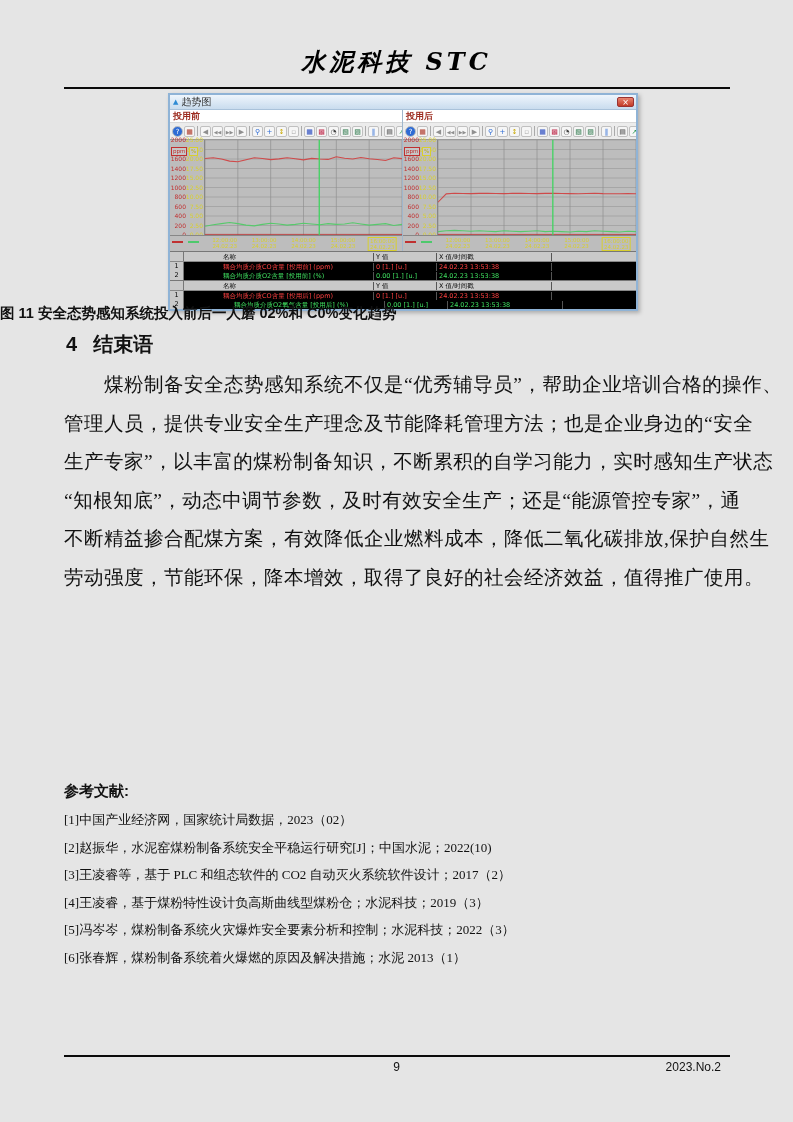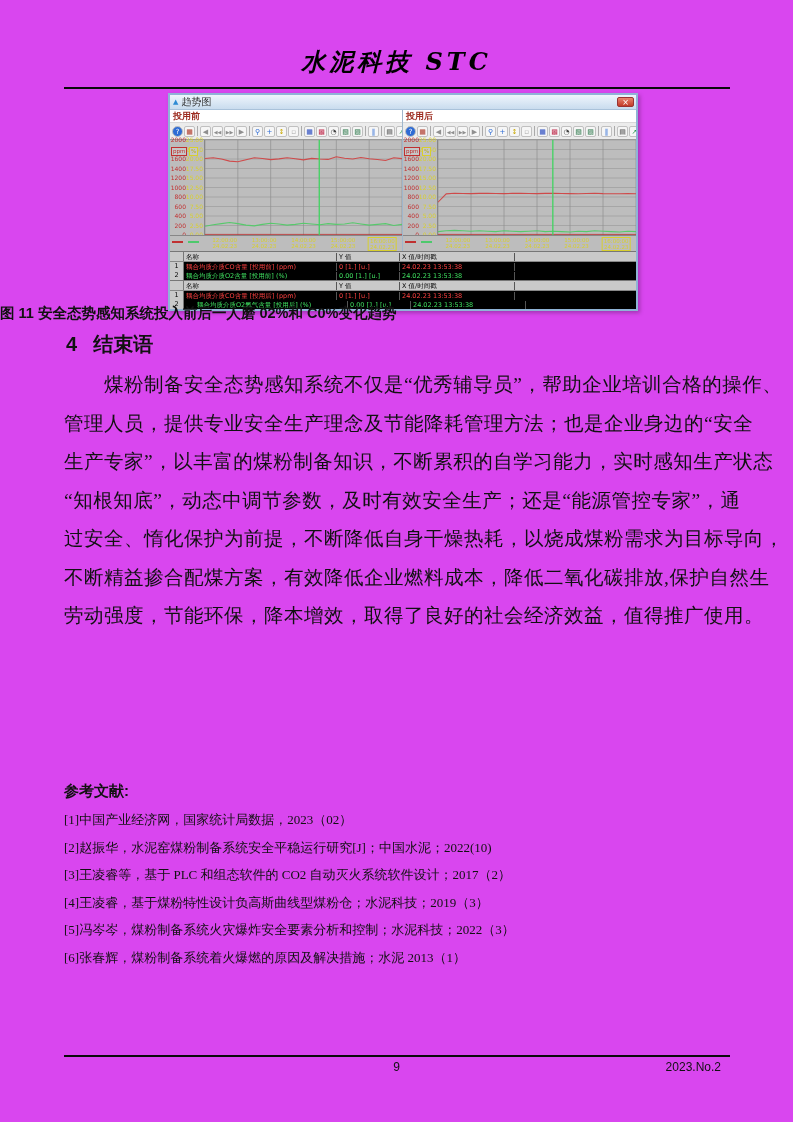--- a/index.html
+++ b/index.html
@@ -1,16 +1,16 @@
 <!DOCTYPE html>
 <html><head>
 <meta charset="utf-8">
 <style>
   html,body{margin:0;padding:0;background:#ffffff;}
-  .page{position:relative;width:793px;height:1122px;background:#d946ef;overflow:hidden;
+  .page{position:relative;width:793px;height:1122px;background:#e5e5e5;overflow:hidden;
         font-family:"Liberation Serif","DejaVu Serif",serif;color:#111;}
   
   .hdr-title{position:absolute;top:46px;left:0;width:100%;text-align:center;
              font-family:"DejaVu Serif",serif;font-style:italic;font-weight:600;
              font-size:24px;letter-spacing:4px;color:#000;}
   .hdr-rule{position:absolute;top:87px;left:64px;width:666px;height:2.4px;background:#0a0a0a;}
   .ftr-rule{position:absolute;top:1055px;left:64px;width:666px;height:2px;background:#0a0a0a;}
   .pageno{position:absolute;top:1060px;left:0;width:100%;text-align:center;
           font-family:"Liberation Sans","DejaVu Sans",sans-serif;font-size:12px;}
   .issue{position:absolute;top:1060px;right:72px;
@@ -66,21 +66,21 @@
   .lkey.red{left:2px;background:#c03030;}
   .lkey.green{left:18px;background:#4dc96c;}
   
   .ttable{font-size:6.5px;line-height:8px;border-top:1px solid #777;}
   .trow{display:flex;height:9px;align-items:center;}
   .thead{background:#c9c9c9;color:#000;border-bottom:1px solid #888;}
   .tdata{background:#000;}
   .c0{width:13px;align-self:stretch;background:#c9c9c9;color:#000;text-align:center;
       border-right:1px solid #777;line-height:9px;flex:0 0 auto;}
   .c1{width:150px;padding-left:2px;border-right:1px solid #555;flex:0 0 auto;
-      white-space:nowrap;overflow:hidden;}
+      white-space:nowrap;overflow:hidden;margin-left:37px;}
   .c2{width:60px;padding-left:2px;border-right:1px solid #555;flex:0 0 auto;white-space:nowrap;overflow:hidden;}
   .c3{width:112px;padding-left:2px;border-right:1px solid #555;flex:0 0 auto;white-space:nowrap;overflow:hidden;}
   .c4{flex:1;}
 </style>
 </head>
 <body>
 
 <div class="page">
   <div class="hdr-title">水泥科技 STC</div>
   <div class="hdr-rule"></div>
@@ -363,21 +363,20 @@
 
   <div class="sec-head">
     <span class="num">4</span><span>结束语</span>
   </div>
 
   <div class="bodytext" id="bodytext">
       <div class="bline indent">煤粉制备安全态势感知系统不仅是“优秀辅导员”，帮助企业培训合格的操作、</div>
       <div class="bline">管理人员，提供专业安全生产理念及节能降耗管理方法；也是企业身边的“安全</div>
       <div class="bline">生产专家”，以丰富的煤粉制备知识，不断累积的自学习能力，实时感知生产状态</div>
       <div class="bline">“知根知底”，动态中调节参数，及时有效安全生产；还是“能源管控专家”，通</div>
-      <div class="bline">过安全、惰化保护为前提，不断降低自身干燥热耗，以烧成煤粉需求为目标导向，</div>
       <div class="bline">不断精益掺合配煤方案，有效降低企业燃料成本，降低二氧化碳排放,保护自然生</div>
       <div class="bline">劳动强度，节能环保，降本增效，取得了良好的社会经济效益，值得推广使用。</div>
     </div>
 
   <div class="refs-head">参考文献:</div>
   <div class="refs" id="refs">
       <div class="ritem">[1]中国产业经济网，国家统计局数据，2023（02）</div>
       <div class="ritem">[2]赵振华，水泥窑煤粉制备系统安全平稳运行研究[J]；中国水泥；2022(10)</div>
       <div class="ritem">[3]王凌睿等，基于 PLC 和组态软件的 CO2 自动灭火系统软件设计；2017（2）</div>
       <div class="ritem">[4]王凌睿，基于煤粉特性设计负高斯曲线型煤粉仓；水泥科技；2019（3）</div>

